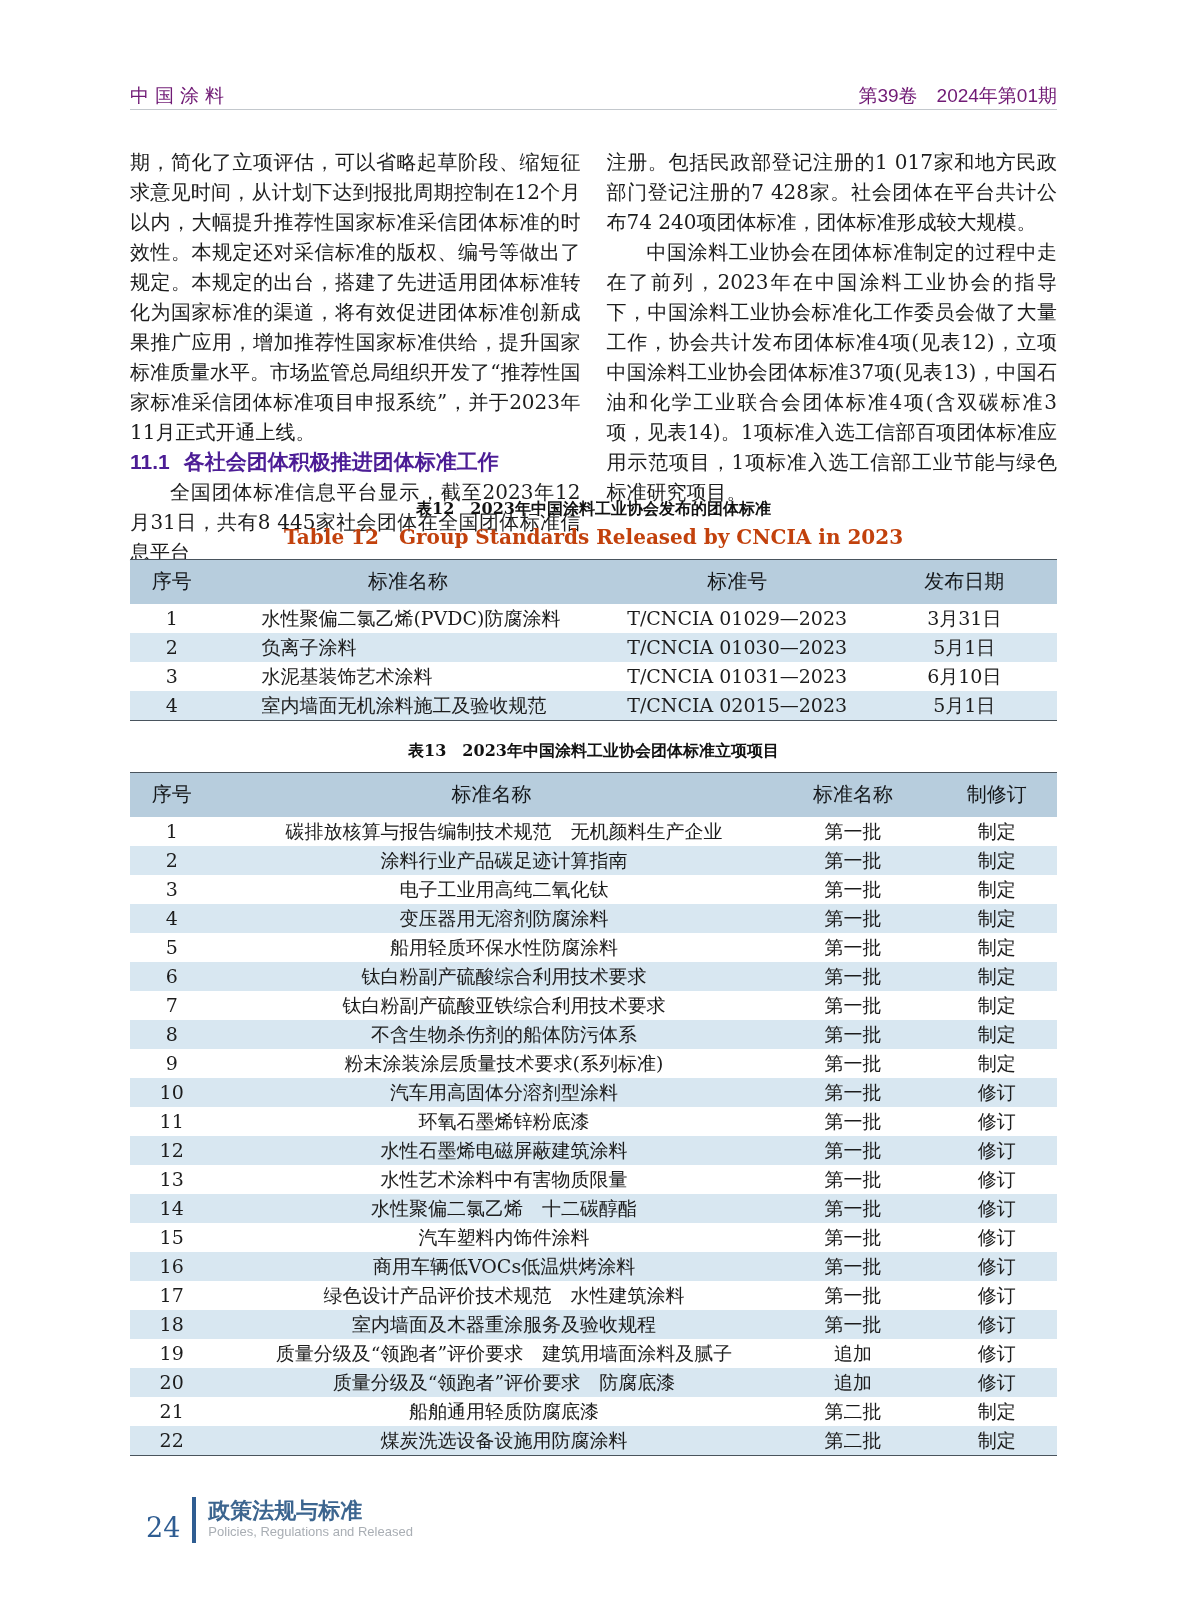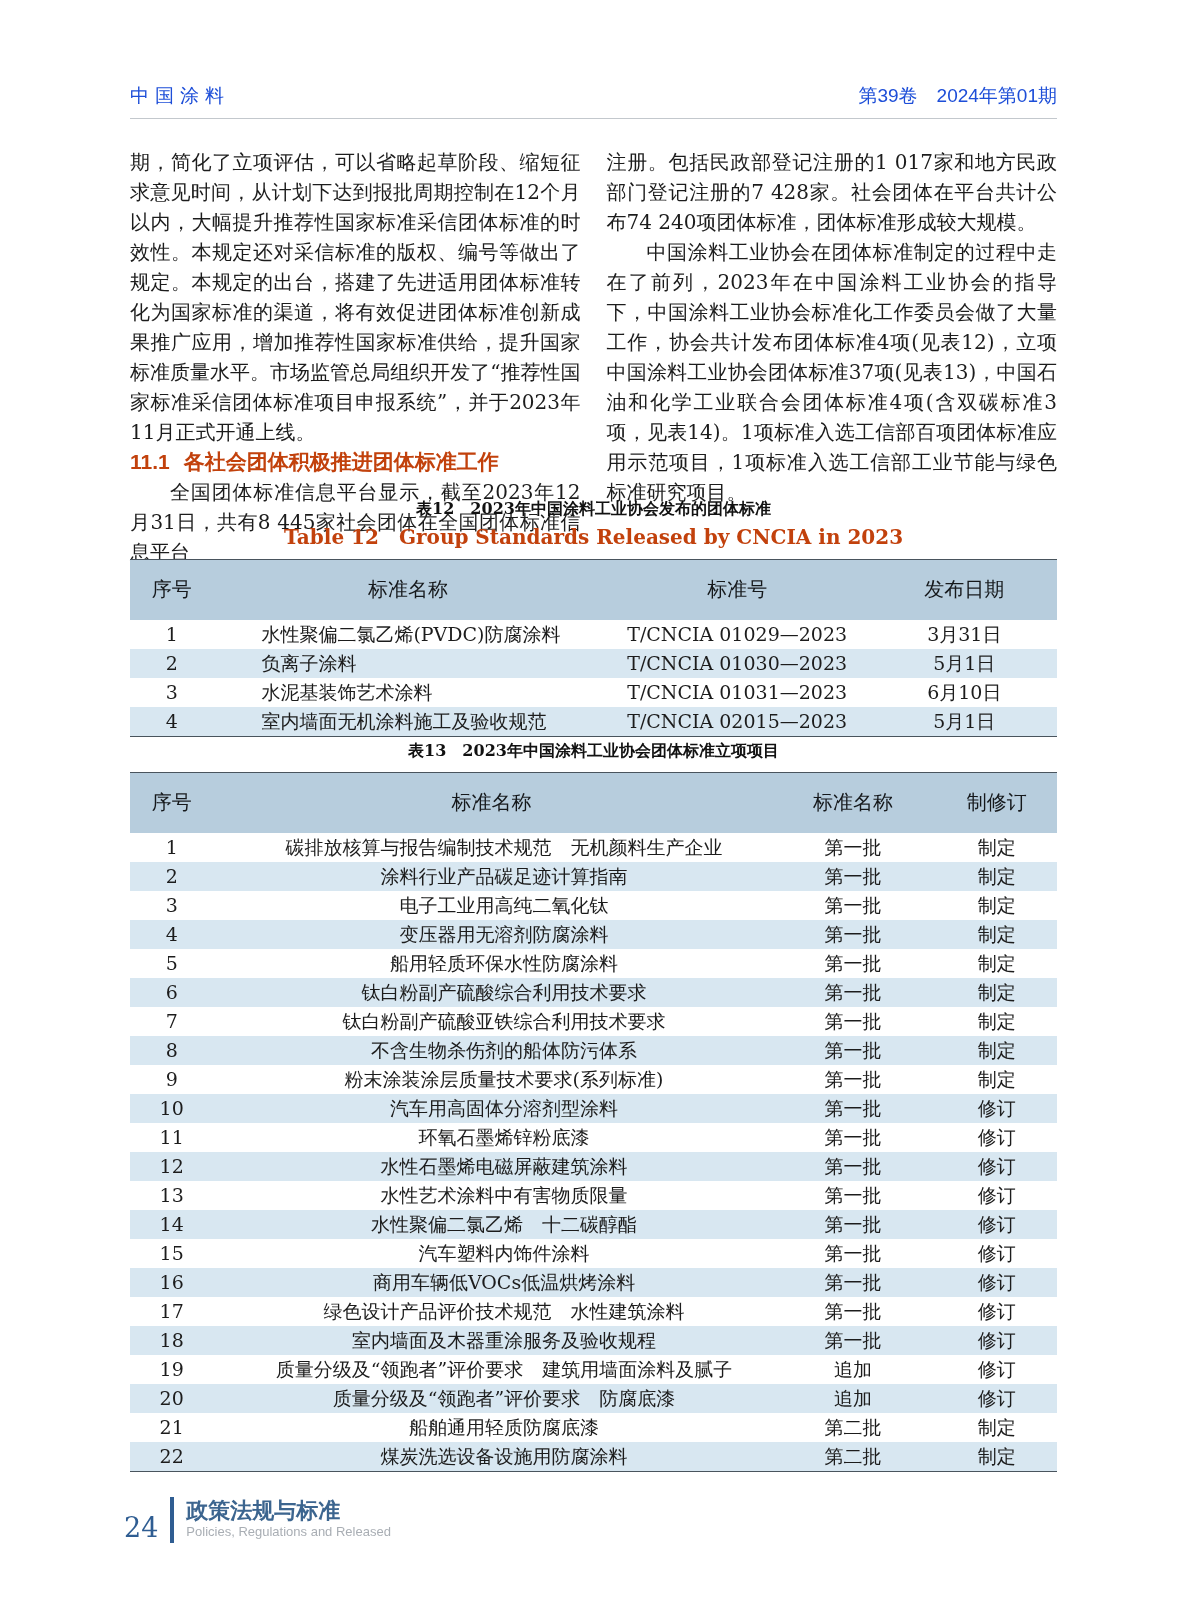--- a/index.html
+++ b/index.html
@@ -10,71 +10,70 @@
     margin:0 auto;
     background:#ffffff;
     font-family:"DejaVu Serif","Liberation Serif",serif;
     color:#1c1c1c;
     overflow:hidden;
   }
   
   .runhead {
     position:absolute; left:130px; right:130px; top:83px;
     display:flex; justify-content:space-between; align-items:flex-end;
-    padding-bottom:9px;
     border-bottom:1px solid #c3c8cd;
-    color:#1d4ed8;
+    color:#701a75;
     font-size:19px;
     font-family:"Liberation Sans","DejaVu Sans",sans-serif;
   }
   .runhead .journal { letter-spacing:6px; }
   
   .columns {
     position:absolute; left:130px; top:127px; width:927px;
     display:flex; gap:26px;margin-top:20px;
   }
   .col { width:451px; font-size:20px; line-height:30px; text-align:justify; }
   .col p { text-align:justify; }
   .col p.indent { text-indent:2em; }
   .sec-heading {
     font-family:"Liberation Sans","DejaVu Sans",sans-serif;
-    font-weight:bold; color:#c2410c; font-size:21px; line-height:30px;
+    font-weight:bold; color:#4c1d95; font-size:21px; line-height:30px;
     display:flex; gap:14px; text-align:right;
   }
   
   .tblock { position:absolute; left:130px; width:927px; }
   .t12 { top:496px; }
   .t13 { top:738px; }
   .tbl-title-cn {
     text-align:center; font-weight:bold; font-size:16px; line-height:26px;
     color:#111;
   }
   .tbl-title-en {
     text-align:center; font-weight:bold; font-size:20px; line-height:27px;
     color:#c2410c; margin-top:2px;
   }
   table { width:100%; border-collapse:collapse; margin-top:8px;
           border-top:1px solid #49545d; border-bottom:1px solid #49545d; }
   thead th {
     background:#b7cddd; font-weight:normal; font-size:20px;
-    height:60px; text-align:center; color:#15181b;
+    height:44px; text-align:center; color:#15181b;
   }
   tbody td { height:29px; font-size:19px; line-height:29px; text-align:center; color:#1c1c1c; white-space:nowrap; }
   tbody tr.stripe { background:#d8e7f1; }
   
   .t12 col.c0 { width:9%; }  .t12 col.c1 { width:42%; }
   .t12 col.c2 { width:29%; } .t12 col.c3 { width:20%; }
   .t12 tbody td:nth-child(2) { text-align:left; padding-left:48px; }
   
   .t13 col.c0 { width:9%; }  .t13 col.c1 { width:60%; }
   .t13 col.c2 { width:18%; } .t13 col.c3 { width:13%; }
   .t13 tbody td:nth-child(2) { text-align:center; padding-left:25px; }
   
   .footer {
-    position:absolute; left:124px; top:1497px;
+    position:absolute; left:146px; top:1497px;
     display:flex; align-items:center; gap:12px;
   }
   .footer .pageno {
     color:#2f5d92; font-size:27px; font-family:"DejaVu Serif",serif;
     align-self:flex-end;
   }
   .footer .vbar { width:4px; height:46px; background:#2f5d92; }
   .footer .sec-cn {
     color:#3c658f; font-weight:bold; font-size:22px; line-height:24px;
     font-family:"Liberation Sans","DejaVu Sans",sans-serif;

